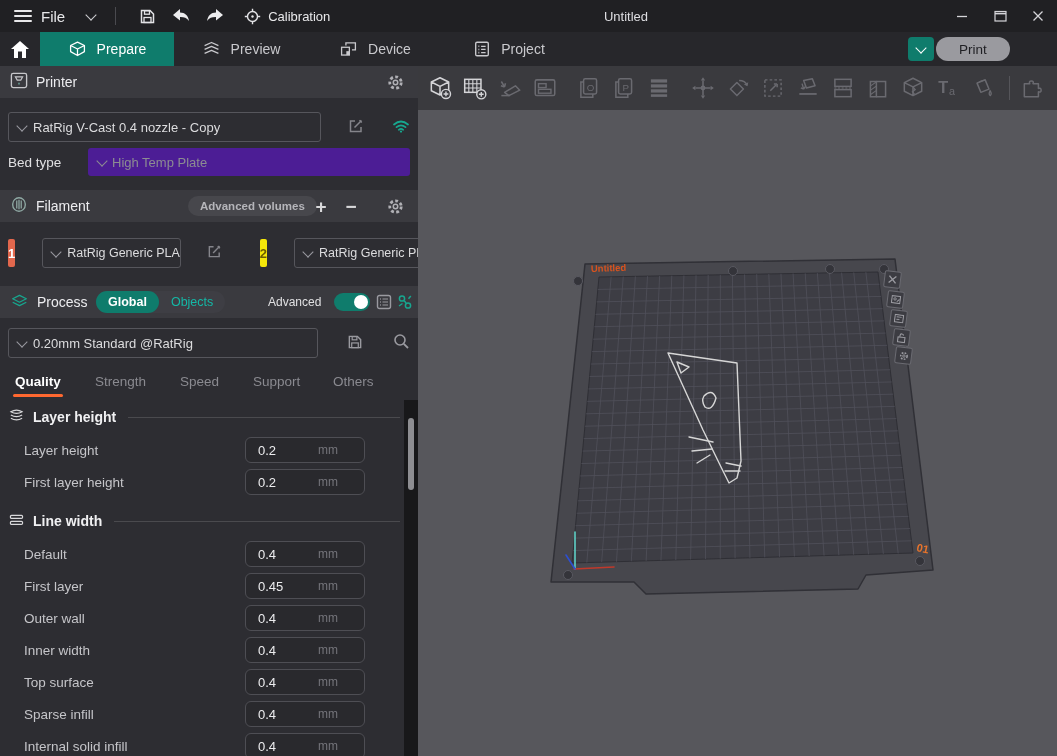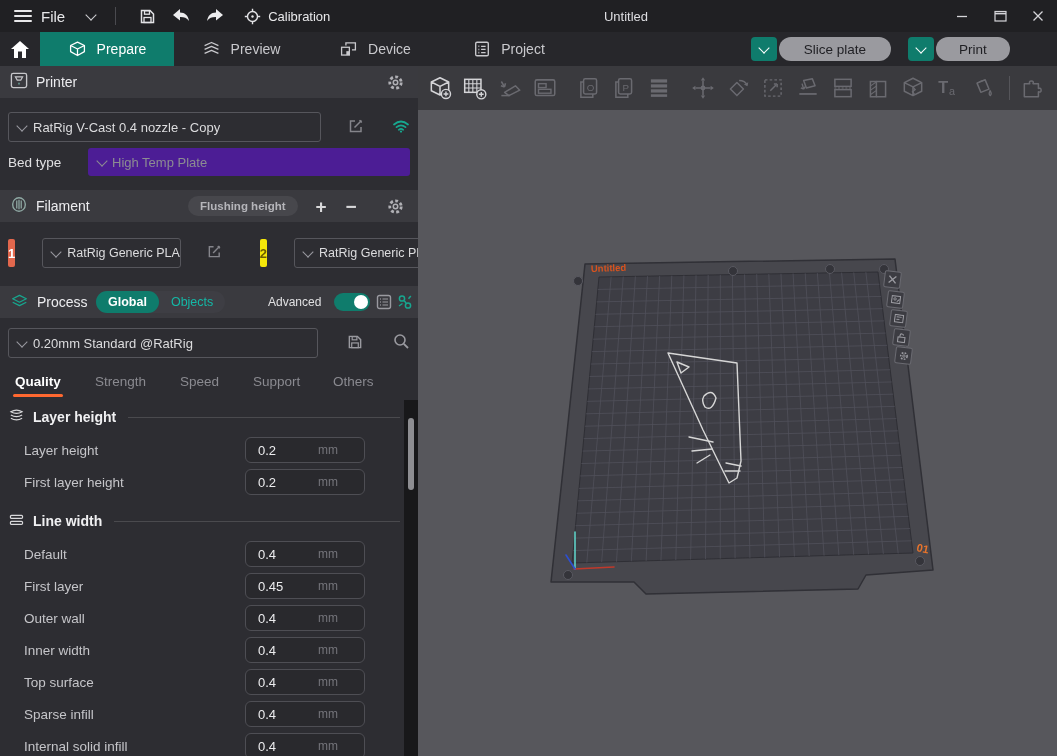--- a/index.html
+++ b/index.html
@@ -186,26 +186,20 @@
           <path d="M9 7 H14 M9 10.5 H14 M9 14 H14" stroke="#c9c9cd" stroke-width="1.4"></path>
           <path d="M6 7 H7 M6 10.5 H7 M6 14 H7" stroke="#c9c9cd" stroke-width="1.8"></path>
         </svg>
       <span>Project</span>
     </div>
     <div class="tb-actions">
       <div class="split-btn">
         <span class="split-chev">
             <span class="chev"></span>
           </span>
-        <span class="pill-btn pill-slice">Slice plate</span>
-      </div>
-      <div class="split-btn">
-        <span class="split-chev">
-            <span class="chev"></span>
-          </span>
         <span class="pill-btn pill-print">Print</span>
       </div>
     </div>
   </div>
 
   <div class="main">
 
     <aside class="sidebar">
 
       <div class="sec-header" style="top:0">
@@ -251,21 +245,21 @@
       </div>
 
       <div class="sec-header" style="top:124px">
         <span style="margin-left:10px">
           <svg width="18" height="17" viewBox="0 0 20 19">
               <rect x="3" y="2" width="14" height="15" rx="7" fill="none" stroke="#8fa9a4" stroke-width="1.5"></rect>
               <path d="M7.5 5 V14 M10 4.3 V14.7 M12.5 5 V14" stroke="#8fa9a4" stroke-width="1.4"></path>
             </svg>
         </span>
         <span class="sec-title">Filament</span>
-        <span class="flush-pill" style="position:absolute;left:188px">Flushing height</span>
+        <span class="flush-pill" style="position:absolute;left:188px">Advanced volumes</span>
         <span class="pm-btn" style="position:absolute;left:310px">+</span>
         <span class="pm-btn" style="position:absolute;left:340px">−</span>
         <span class="gear-right">
           <svg width="17" height="17" viewBox="0 0 16 16">
               <circle cx="8" cy="8" r="5.4" fill="none" stroke="#b0b0b5" stroke-width="2.6" stroke-dasharray="2.7 2.2"></circle>
               <circle cx="8" cy="8" r="2.1" fill="none" stroke="#b0b0b5" stroke-width="1.4"></circle>
             </svg>
         </span>
       </div>
       <div class="row-abs" style="top:172px;left:8px;width:402px;height:30px">

